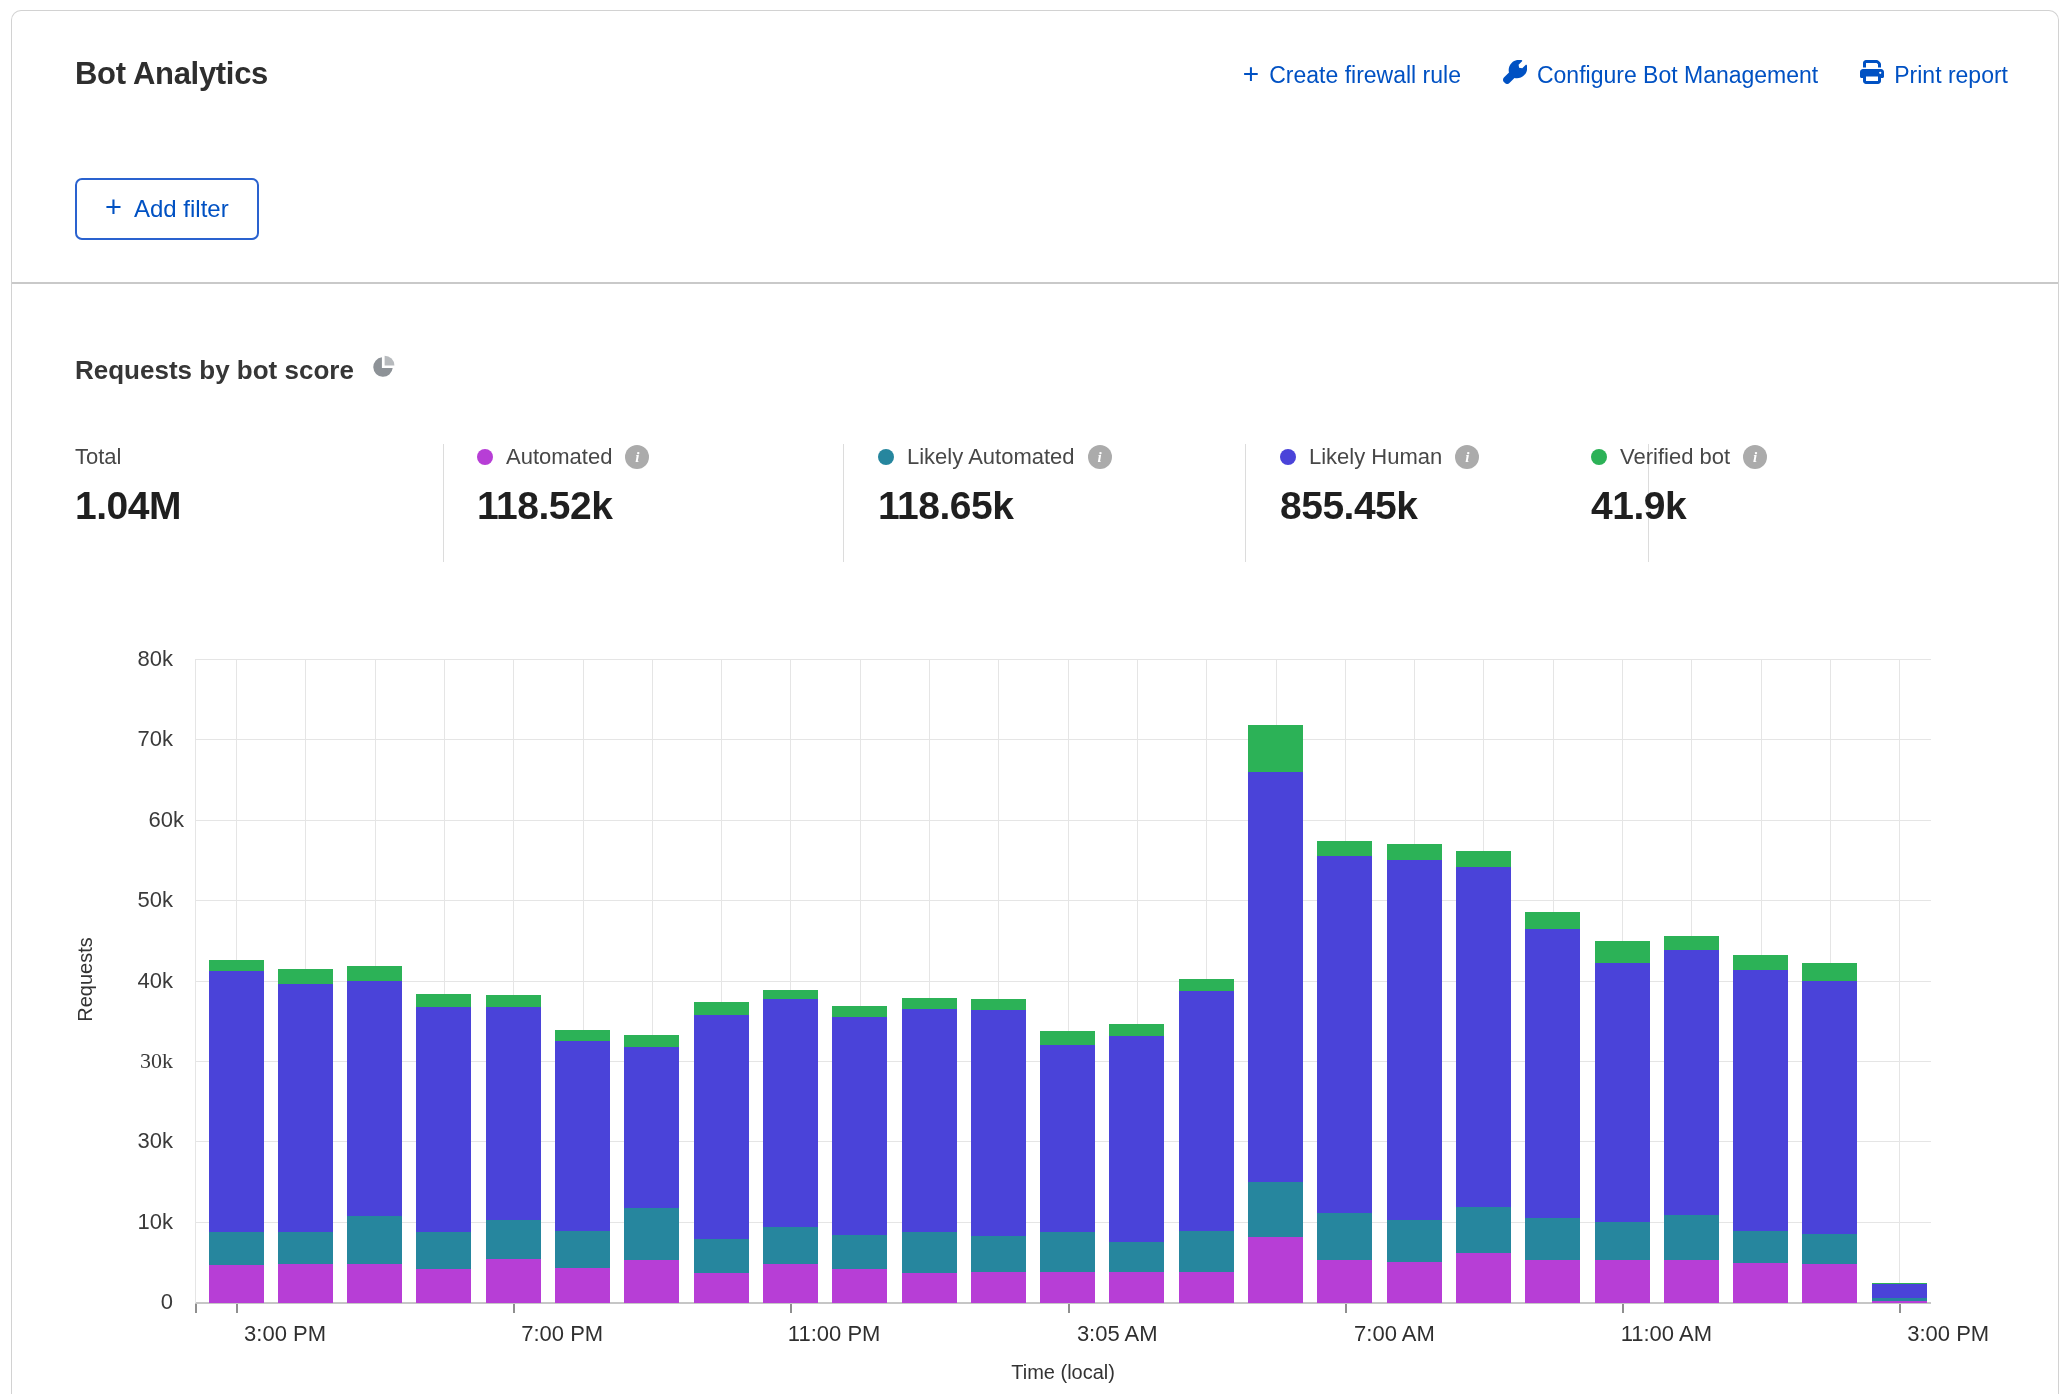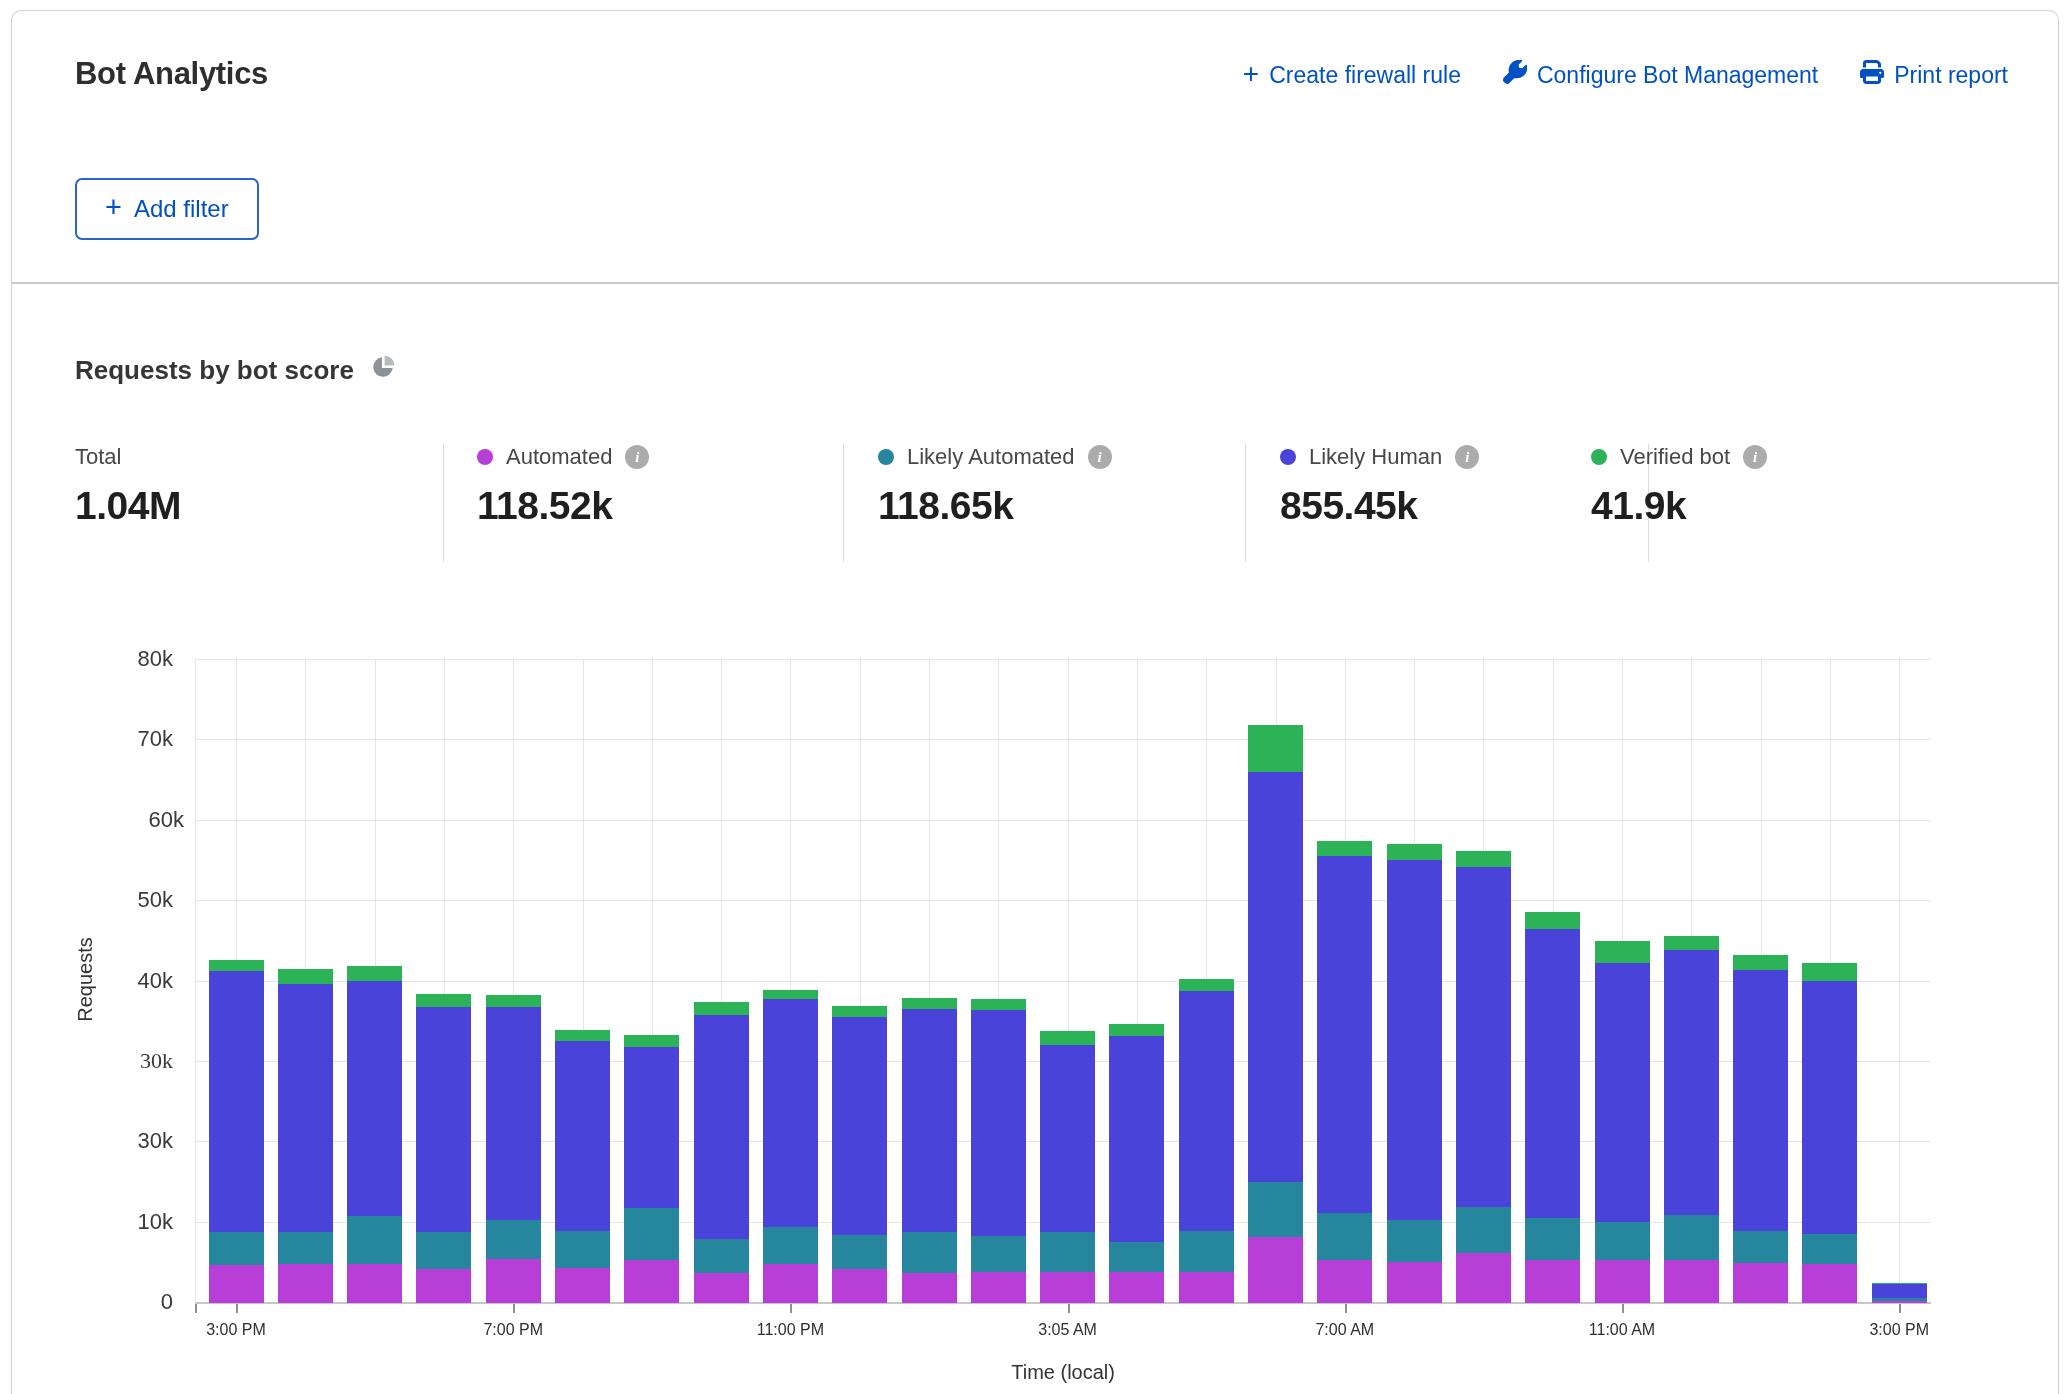--- a/index.html
+++ b/index.html
@@ -35,21 +35,21 @@
   .info-icon { width:24px; height:24px; border-radius:50%; background:#ababab; color:#fff;
           font-size:15px; font-weight:700; display:flex; align-items:center; justify-content:center;
           font-family:"Liberation Serif","DejaVu Serif",serif; font-style:italic; }
   .stat-value { margin-top:14px; font-size:39px; font-weight:700; color:#1f1f1f; letter-spacing:-0.5px; }
   .stat-divider { position:absolute; top:444px; width:1px; height:118px; background:#dcdcdc; }
   
   #chart { position:absolute; left:0; top:0; width:2070px; height:1394px; pointer-events:none; }
   .gridline-h, .gridline-v { position:absolute; background:#e5e5e5; }
   .axis-baseline { position:absolute; background:#c6c6c6; }
   .ytick-label { position:absolute; width:96px; text-align:right; font-size:22px; color:#3a3a3a; }
-  .xtick-label { position:absolute; width:180px; text-align:center; font-size:16px; color:#2f2f2f; }
+  .xtick-label { position:absolute; width:180px; text-align:right; font-size:22px; color:#2f2f2f; }
   .tick-mark { position:absolute; width:2px; height:9px; background:#8f8f8f; }
   .bar-stack { position:absolute; display:flex; flex-direction:column; pointer-events:auto; }
   .bar-seg { width:100%; }
   .axis-title-y { position:absolute; font-size:20px; color:#333; transform:rotate(-90deg); transform-origin:center; }
   .axis-title-x { position:absolute; font-size:20px; color:#333; text-align:center; }
 </style>
 </head>
 <body>
 
 <div id="page">

